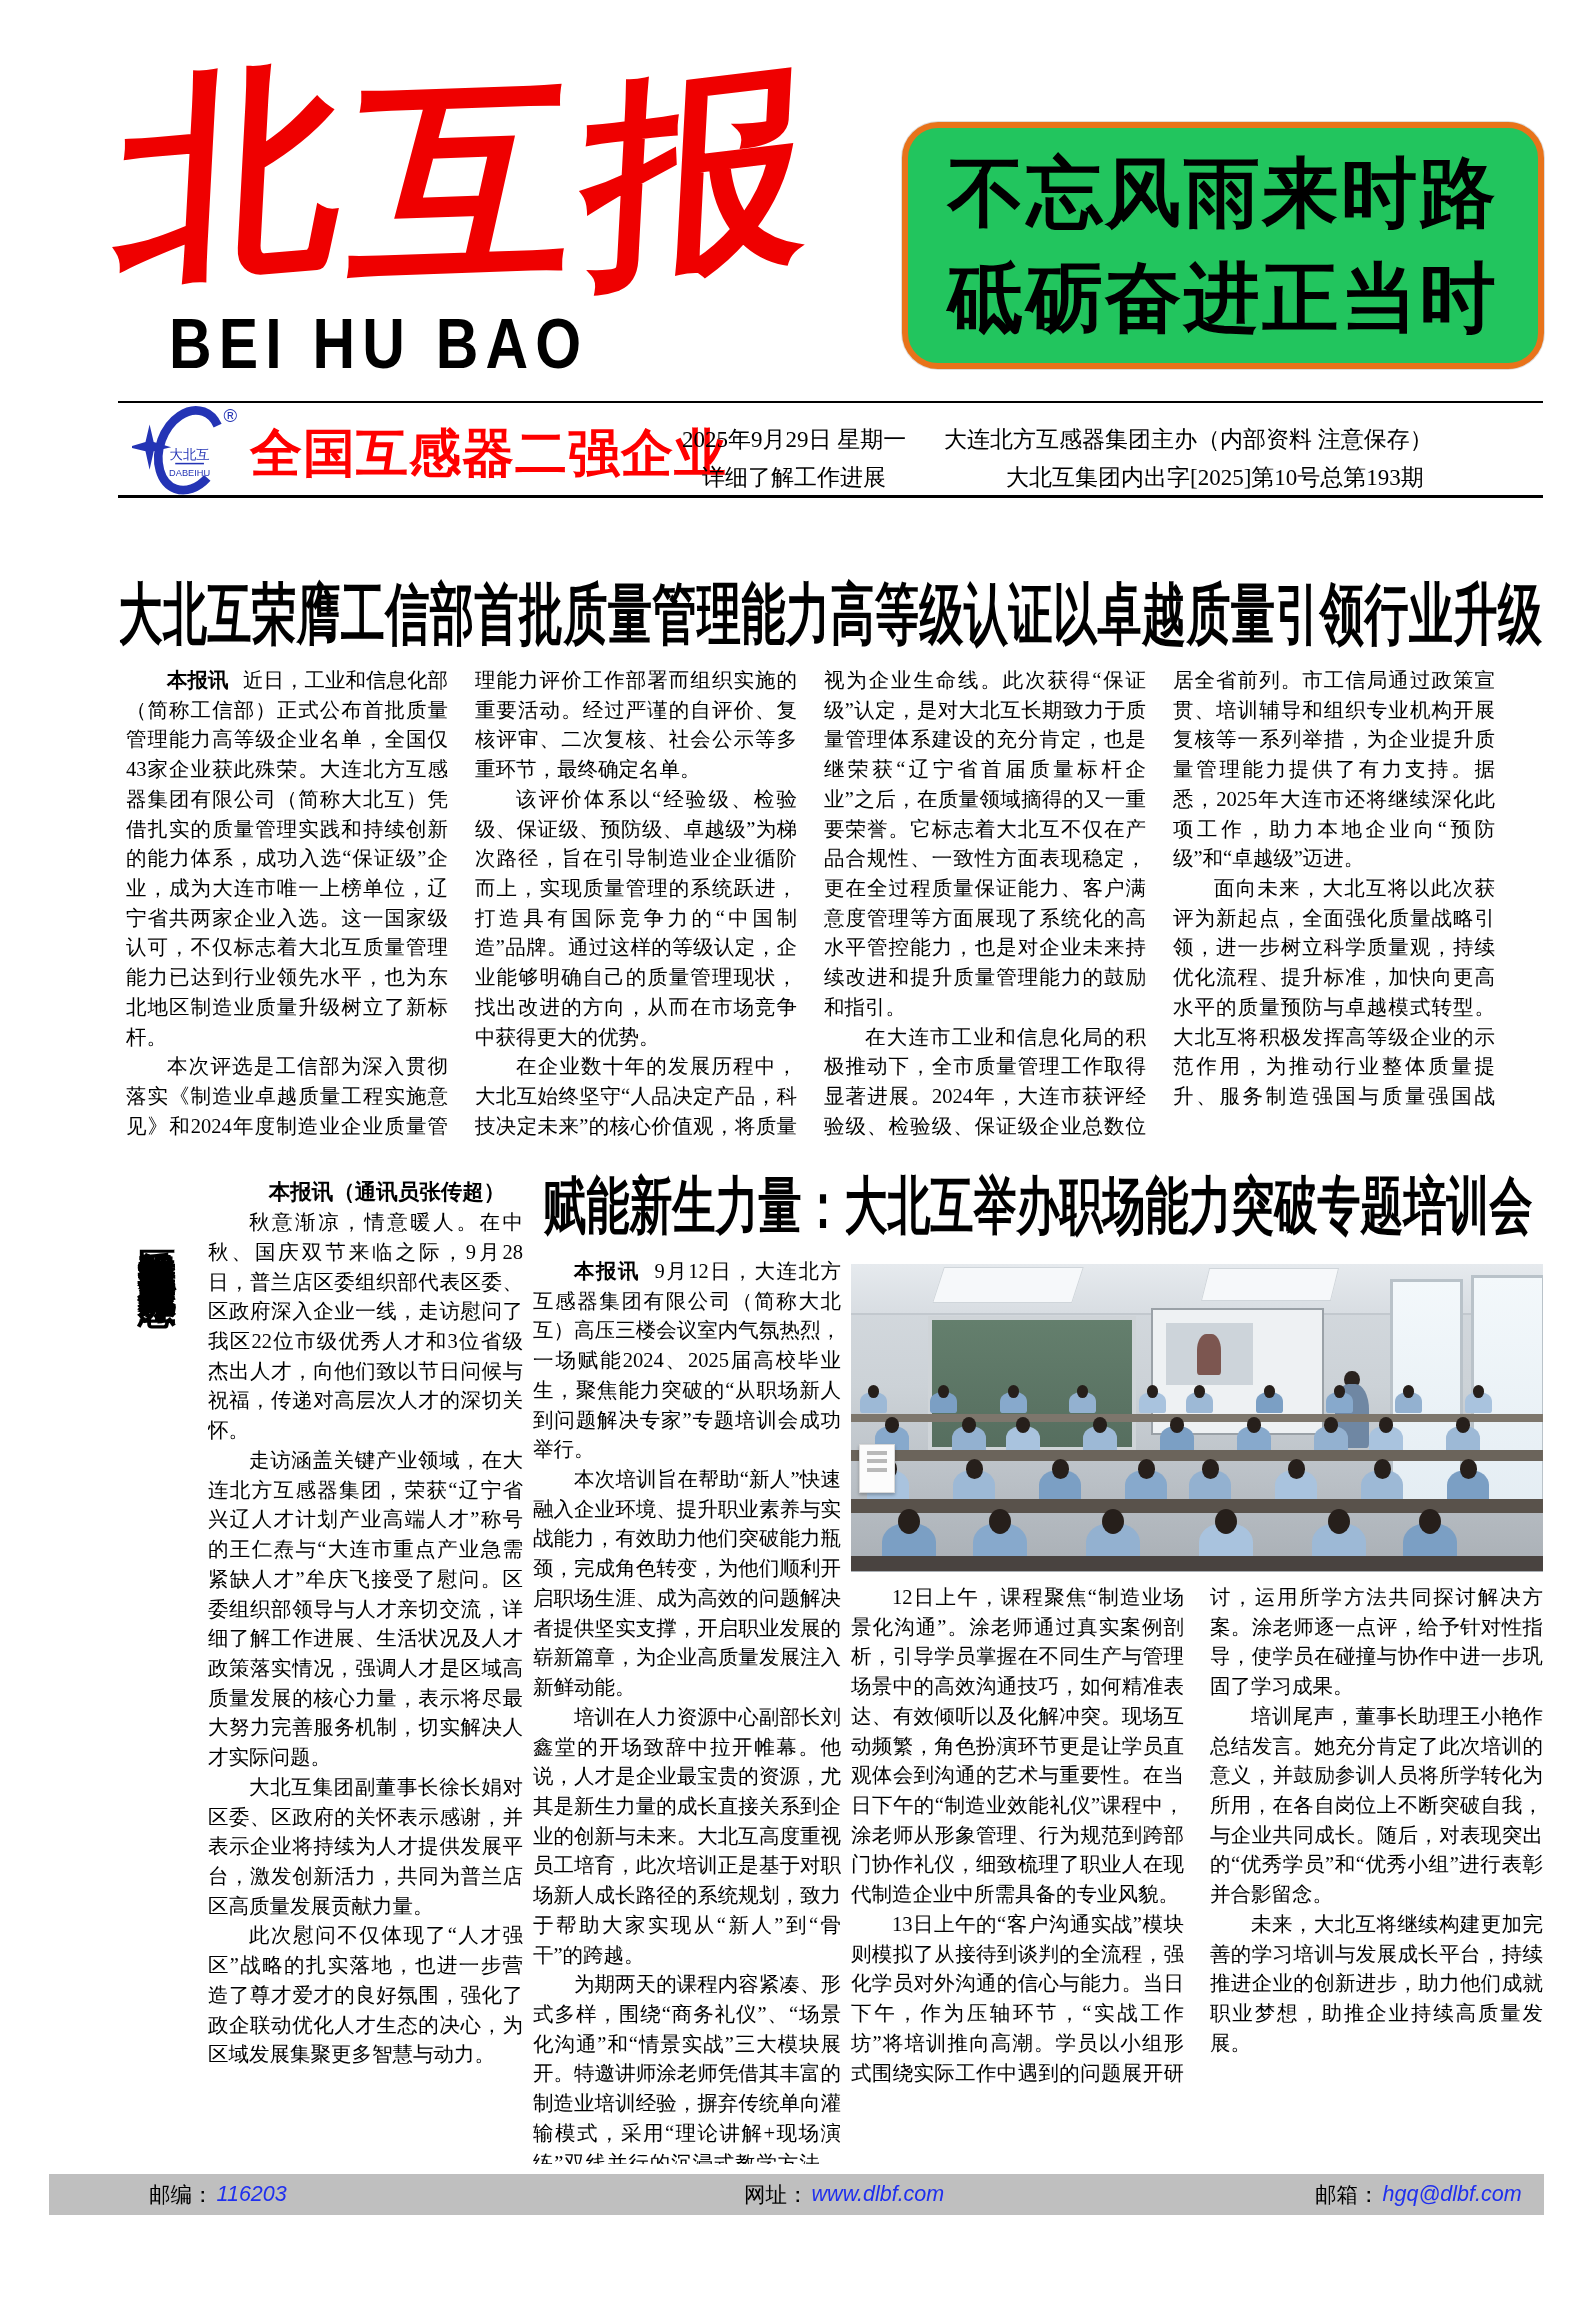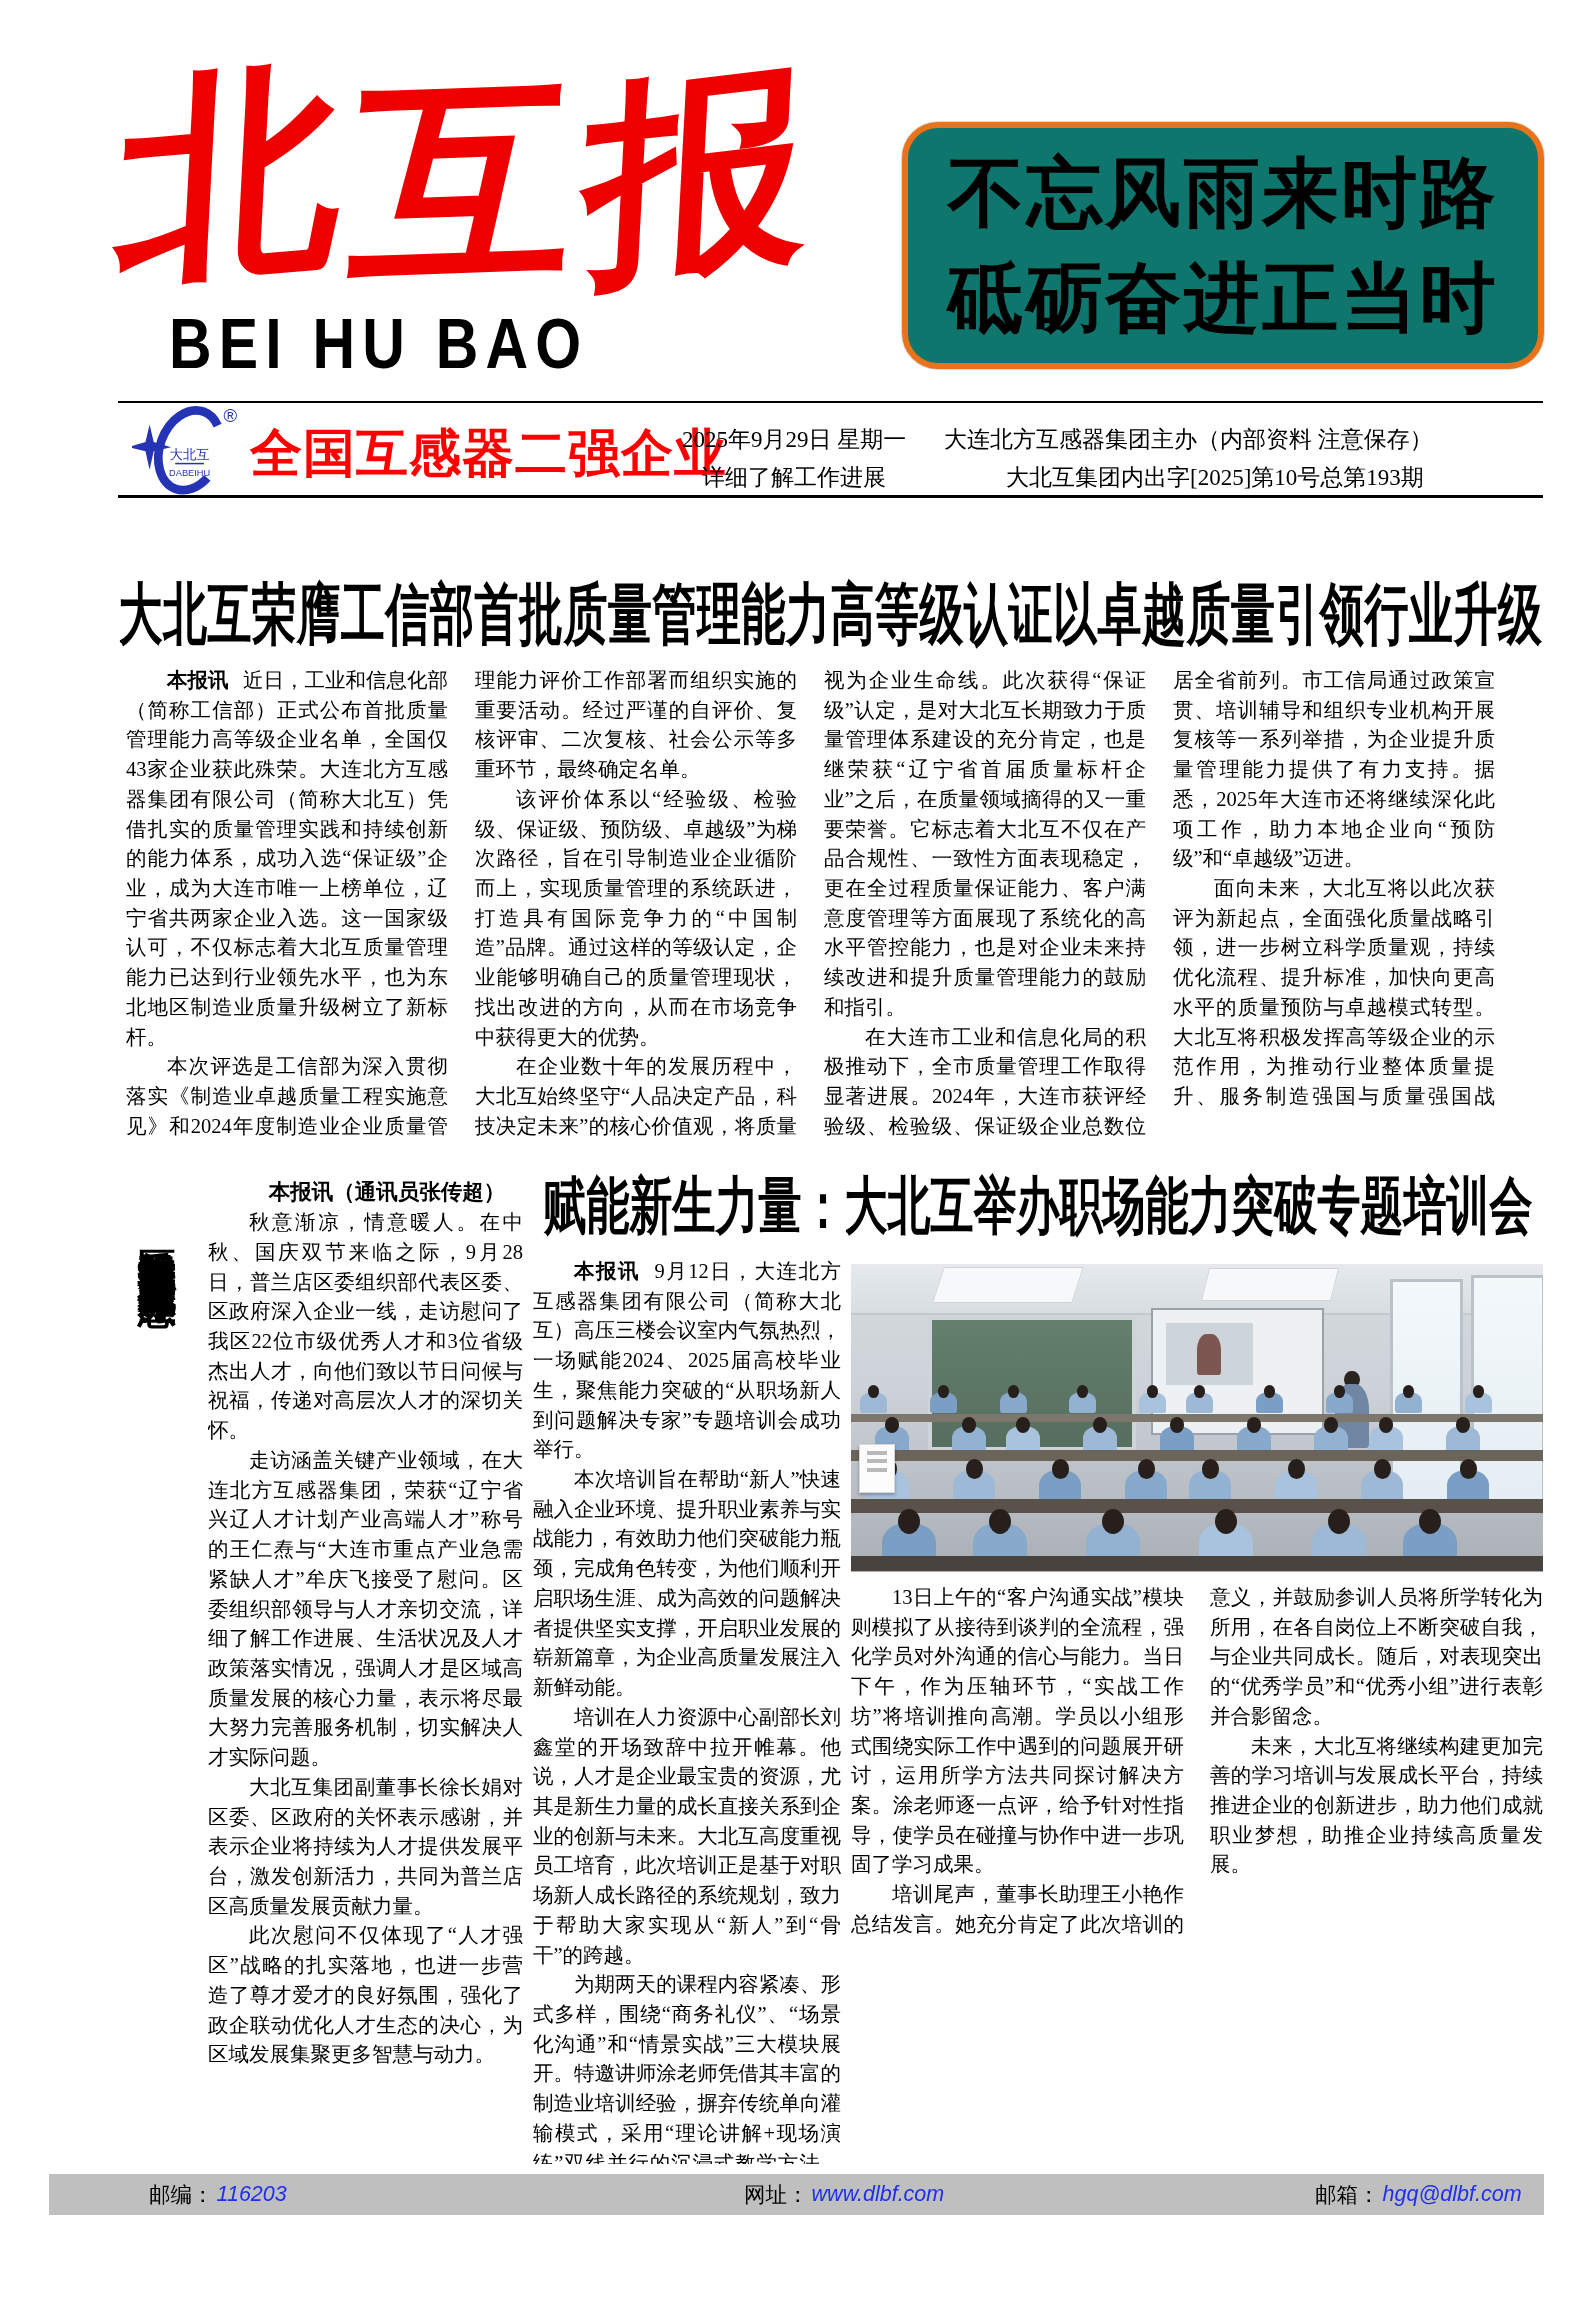--- a/index.html
+++ b/index.html
@@ -12,21 +12,21 @@
       color:#ef0000;font-weight:bold;font-size:220px;line-height:1;
       font-family:"Liberation Serif",serif;}
   .mast-title span{display:inline-block;transform:skewX(-8deg) rotate(-5deg);}
   .mast-title span:nth-child(2){transform:skewX(-6deg) rotate(-2deg) translateY(7.2px);}
   .mast-title span:nth-child(3){transform:skewX(-10deg) rotate(-7deg);}
   .mast-sub{position:absolute;left:169px;top:304px;width:590px;
       font-family:"Liberation Sans","DejaVu Sans",sans-serif;font-weight:900;
       font-size:59px;letter-spacing:7.2px;transform:scaleY(1.18);transform-origin:top left;}
 
   .slogan-box{position:absolute;left:902px;top:122px;width:630px;height:235px;
-      border:6.7px solid #e8731a;border-radius:36px;background:#0f766e;
+      border:6.7px solid #e8731a;border-radius:36px;background:#22c55e;
       display:flex;flex-direction:column;justify-content:center;align-items:center;
       box-shadow:0 0 0 1px #00000022;}
   .slogan-box div{font-family:"Liberation Sans","DejaVu Sans",sans-serif;
       font-weight:900;font-size:76px;line-height:1.37;letter-spacing:2.6px;color:#000;}
 
   
   .infobar{position:absolute;left:118px;top:401px;width:1425px;height:92px;
       border-top:2.1px solid #000;border-bottom:3.6px solid #000;}
   .logo{position:absolute;left:14.4px;top:-3.1px;}
   .banner{position:absolute;left:132px;top:16.4px;color:#ff0000;font-weight:900;
@@ -316,20 +316,21 @@
         <div class="ph-desk" style="top: 292px; height: 15.4px; background: rgb(73, 67, 64);"></div>
       </div>
     <div class="ph-placard">
         <i></i>
         <i></i>
         <i></i>
       </div>
   </div>
 
   <div class="a3-col23 bodytext">
+    <p>12日上午，课程聚焦“制造业场景化沟通”。涂老师通过真实案例剖析，引导学员掌握在不同生产与管理场景中的高效沟通技巧，如何精准表达、有效倾听以及化解冲突。现场互动频繁，角色扮演环节更是让学员直观体会到沟通的艺术与重要性。在当日下午的“制造业效能礼仪”课程中，涂老师从形象管理、行为规范到跨部门协作礼仪，细致梳理了职业人在现代制造企业中所需具备的专业风貌。</p>
     <p>13日上午的“客户沟通实战”模块则模拟了从接待到谈判的全流程，强化学员对外沟通的信心与能力。当日下午，作为压轴环节，“实战工作坊”将培训推向高潮。学员以小组形式围绕实际工作中遇到的问题展开研讨，运用所学方法共同探讨解决方案。涂老师逐一点评，给予针对性指导，使学员在碰撞与协作中进一步巩固了学习成果。</p>
     <p>培训尾声，董事长助理王小艳作总结发言。她充分肯定了此次培训的意义，并鼓励参训人员将所学转化为所用，在各自岗位上不断突破自我，与企业共同成长。随后，对表现突出的“优秀学员”和“优秀小组”进行表彰并合影留念。</p>
     <p>未来，大北互将继续构建更加完善的学习培训与发展成长平台，持续推进企业的创新进步，助力他们成就职业梦想，助推企业持续高质量发展。</p>
   </div>
 
   <div class="footer">
     <div class="grp g1">
       <span>邮编：</span>
       <span class="val">116203</span>
     </div>

